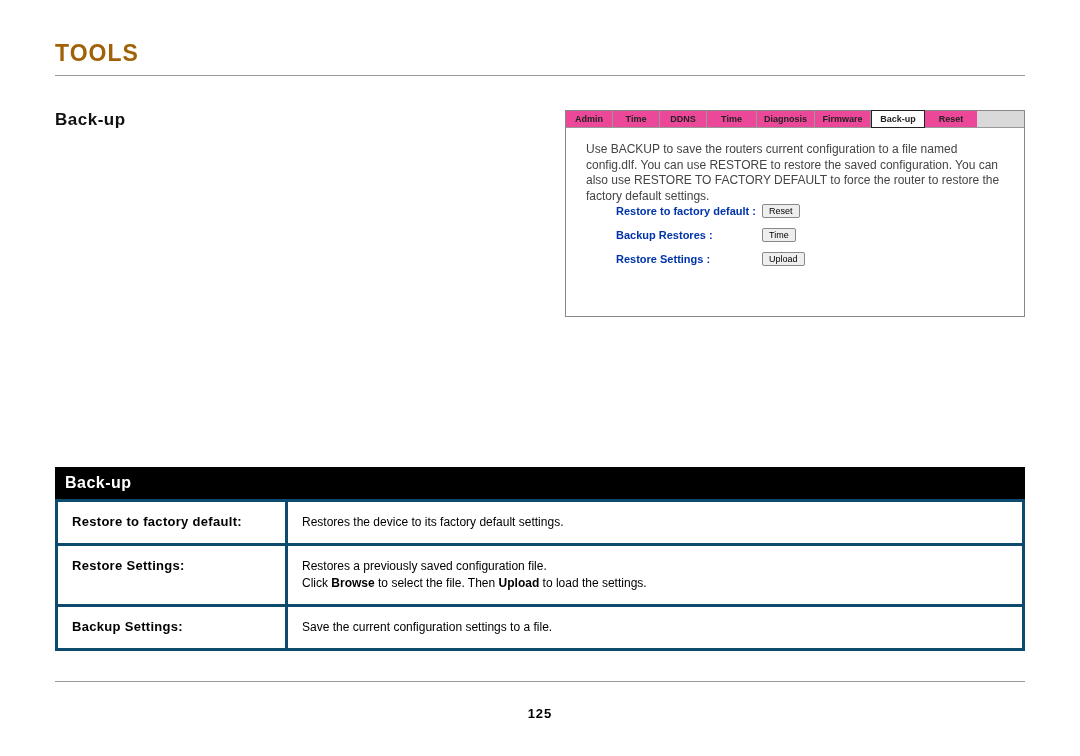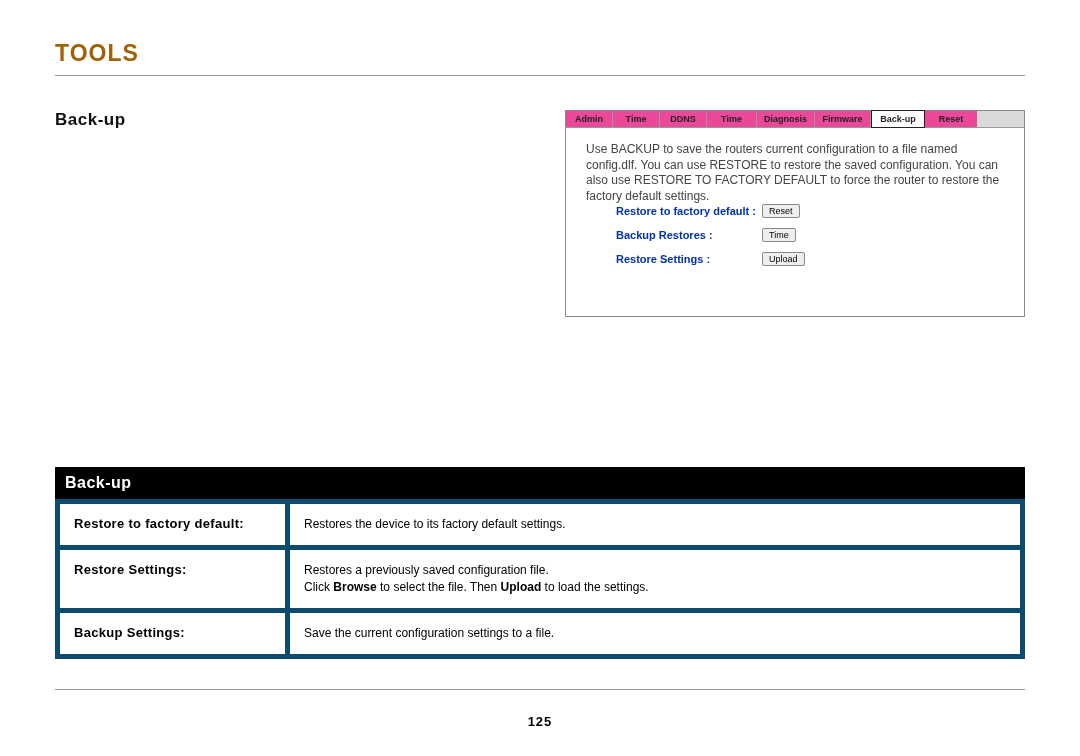--- a/index.html
+++ b/index.html
@@ -125,21 +125,21 @@
     margin-bottom: 30px;
   }
   .desc-header {
     background: #000;
     color: #fff;
     font-weight: bold;
     padding: 7px 10px;
     letter-spacing: 0.5px;
   }
   .desc-table td {
-    border: 5px solid #0c4a6e;
+    border: 3px solid #0c4a6e;
     padding: 12px 14px;
     vertical-align: top;
     margin-top: 44px;
   }
   .desc-table td.lbl {
     width: 230px;
     font-weight: bold;
     letter-spacing: 0.3px;
   }
   .desc-text { font-size: 12px; line-height: 1.4; }

